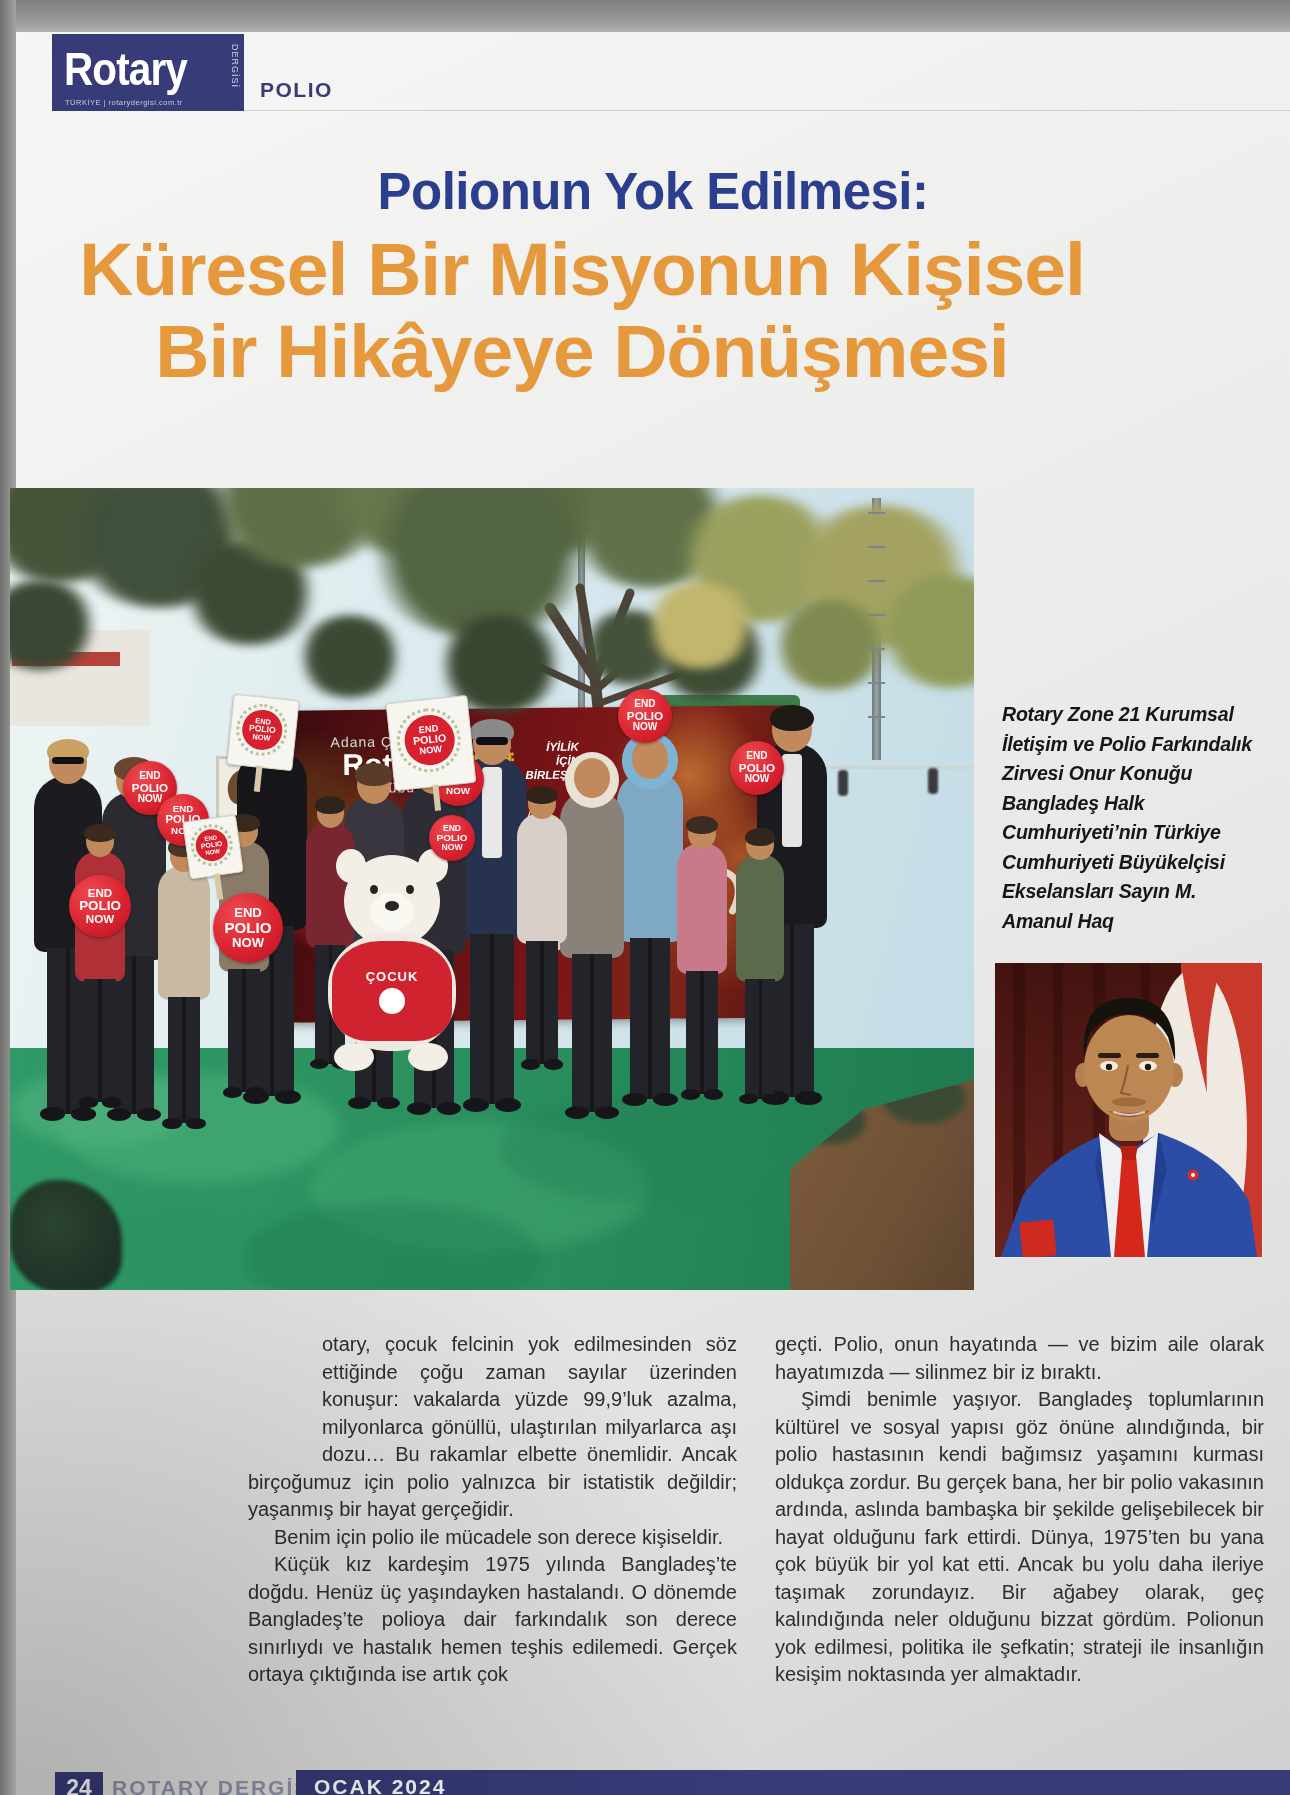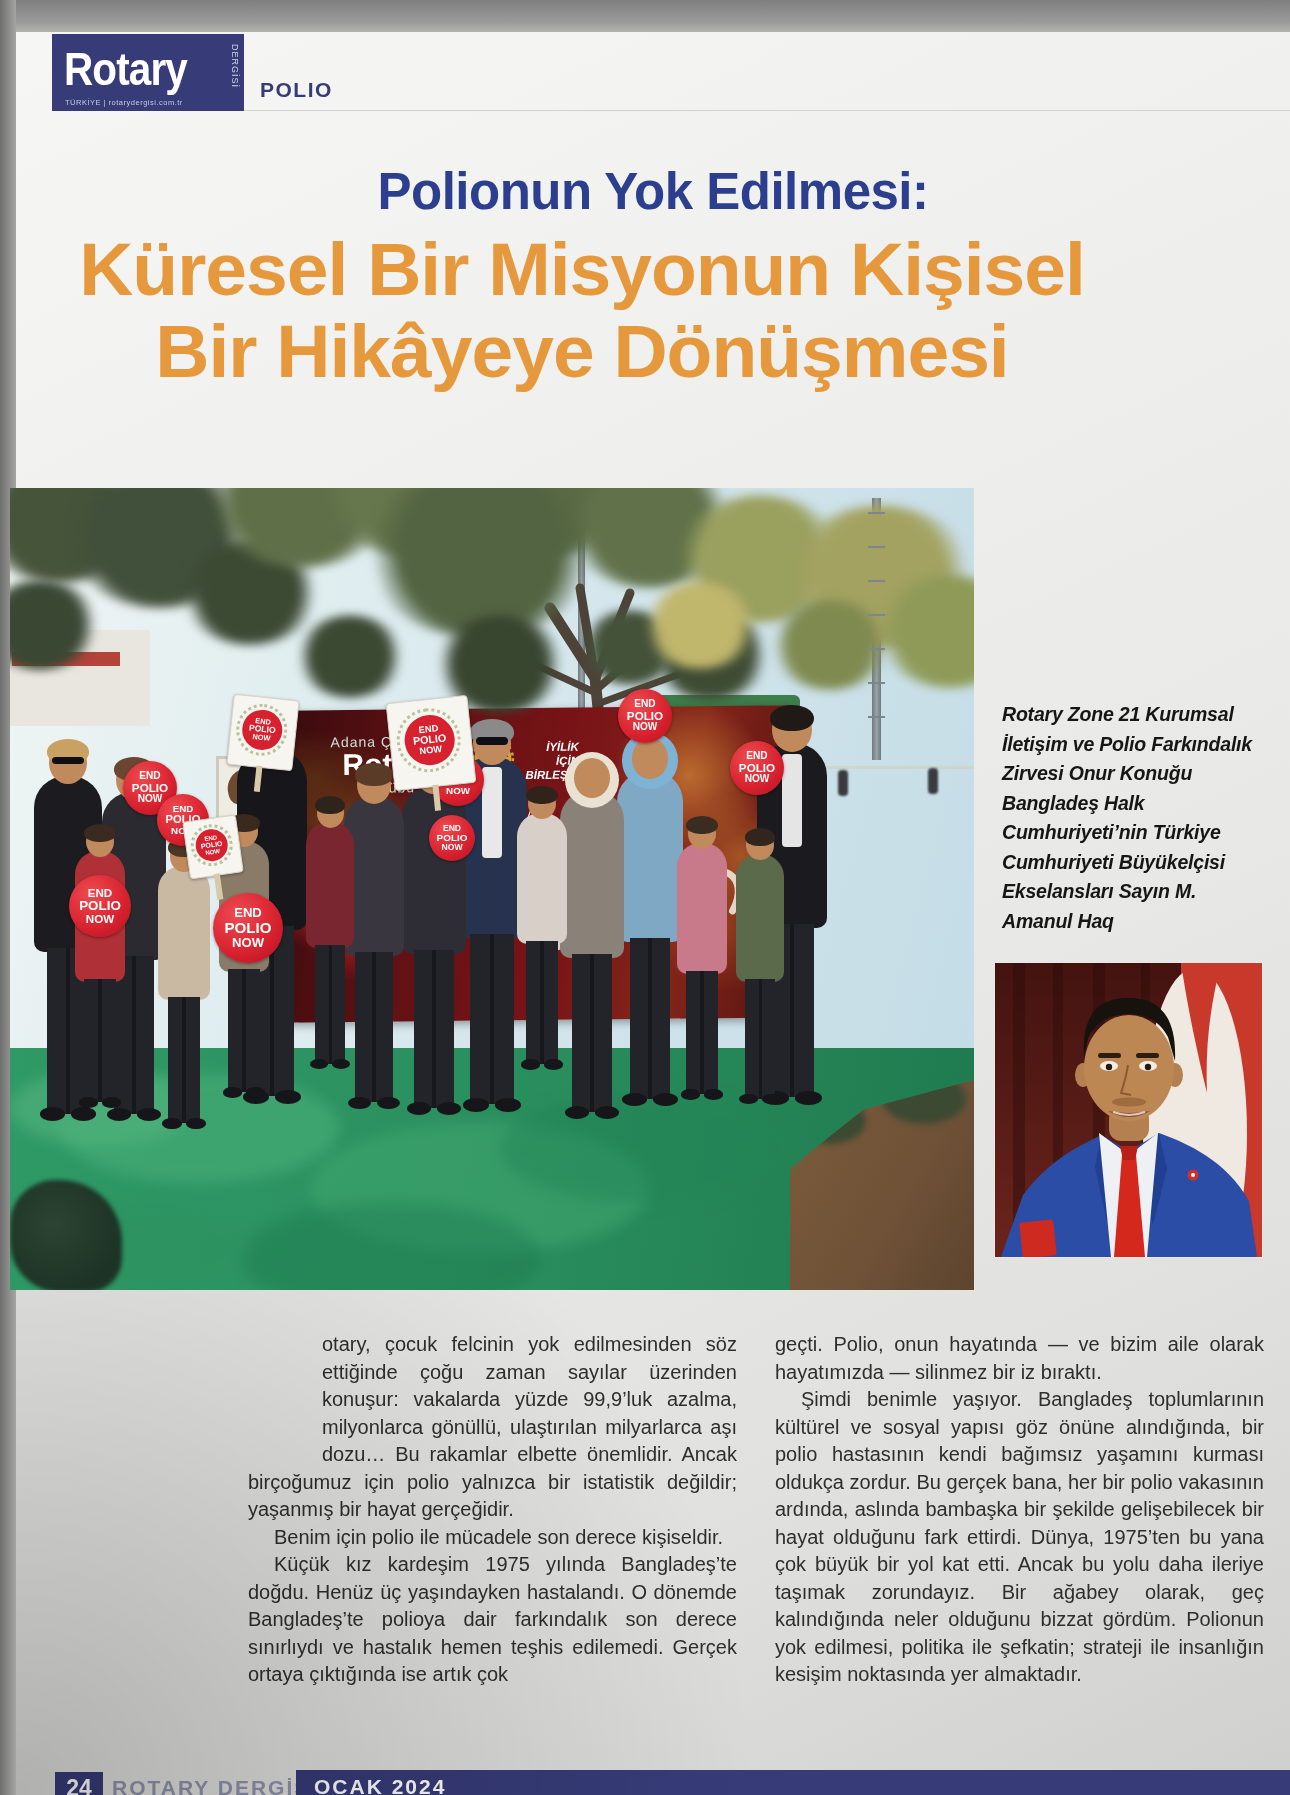--- a/index.html
+++ b/index.html
@@ -191,20 +191,36 @@
         </svg>
       </div>
 
       <div class="carpet"></div>
       <div class="dirt">
         <div class="dirt-bush" style="left:6px;top:18px;width:70px;height:46px;"></div>
         <div class="dirt-bush" style="left:92px;top:-6px;width:84px;height:50px;"></div>
       </div>
       <div class="bush-bl"></div>
 
+      <div class="bear">
+        <div class="b-ear" style="left:18px;"></div>
+        <div class="b-ear" style="left:100px;"></div>
+        <div class="b-head"></div>
+        <div class="b-eye" style="left:52px;"></div>
+        <div class="b-eye" style="left:88px;"></div>
+        <div class="b-snout"></div>
+        <div class="b-nose"></div>
+        <div class="b-body"></div>
+        <div class="b-shirt">
+          <span class="t1">ÇOCUK</span>
+          <span class="t2"></span>
+        </div>
+        <div class="b-paw" style="left:16px;"></div>
+        <div class="b-paw" style="left:90px;"></div>
+      </div>
     <div class="blob" style="left:-35px;top:-33px;width:170px;height:127.5px;background:radial-gradient(circle,#46543a,#46543a 55%,transparent 75%);z-index:1;"></div>
         <div class="blob" style="left:55px;top:-23px;width:190px;height:142.5px;background:radial-gradient(circle,#41503a,#41503a 55%,transparent 75%);z-index:1;"></div>
         <div class="blob" style="left:170px;top:52px;width:140px;height:105px;background:radial-gradient(circle,#3c4a34,#3c4a34 55%,transparent 75%);z-index:1;"></div>
         <div class="blob" style="left:-30px;top:92px;width:120px;height:90px;background:radial-gradient(circle,#394733,#394733 55%,transparent 75%);z-index:1;"></div>
         <div class="blob" style="left:195px;top:-63px;width:190px;height:142.5px;background:radial-gradient(circle,#5f7048,#5f7048 55%,transparent 75%);z-index:1;"></div>
         <div class="blob" style="left:305px;top:-88px;width:210px;height:157.5px;background:radial-gradient(circle,#66774d,#66774d 55%,transparent 75%);z-index:1;"></div>
         <div class="blob" style="left:435px;top:-73px;width:190px;height:142.5px;background:radial-gradient(circle,#5a6b44,#5a6b44 55%,transparent 75%);z-index:1;"></div>
         <div class="blob" style="left:555px;top:-28px;width:170px;height:127.5px;background:radial-gradient(circle,#61724a,#61724a 55%,transparent 75%);z-index:1;"></div>
         <div class="blob" style="left:355px;top:-23px;width:230px;height:172.5px;background:radial-gradient(circle,#536442,#536442 55%,transparent 75%);z-index:1;"></div>
         <div class="blob" style="left:285px;top:127px;width:110px;height:82.5px;background:radial-gradient(circle,#3b4832,#3b4832 55%,transparent 75%);z-index:1;"></div>

